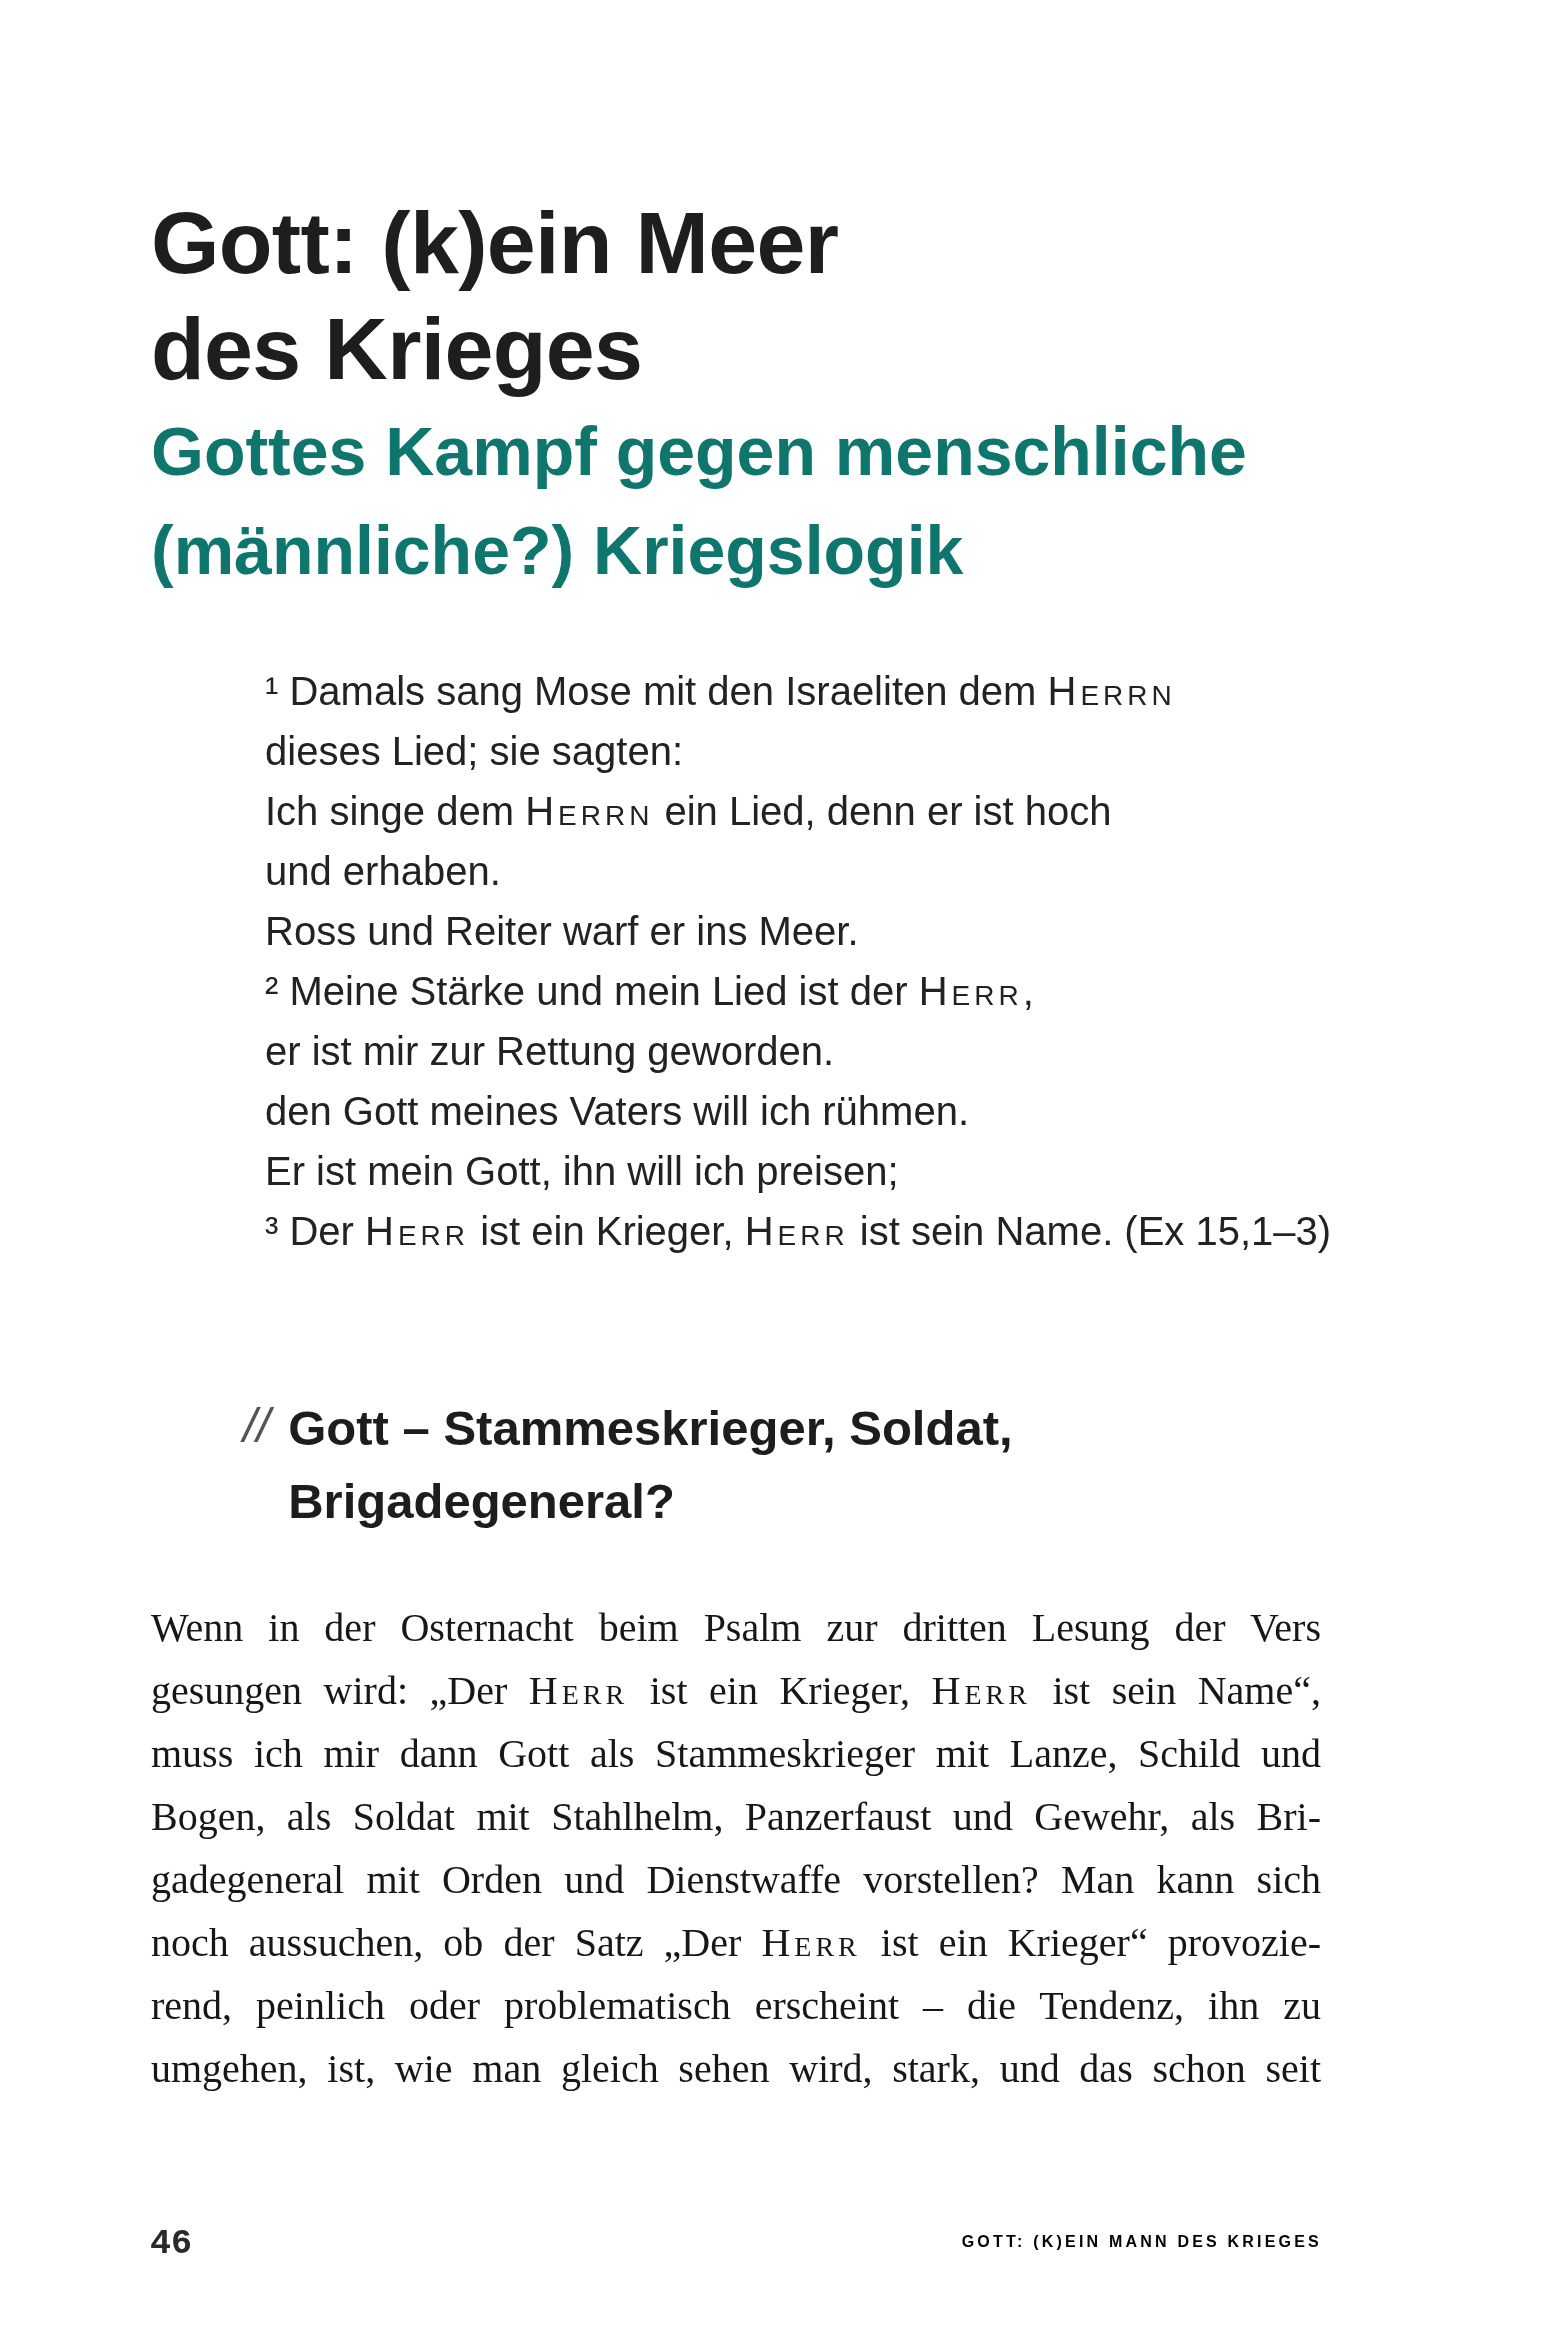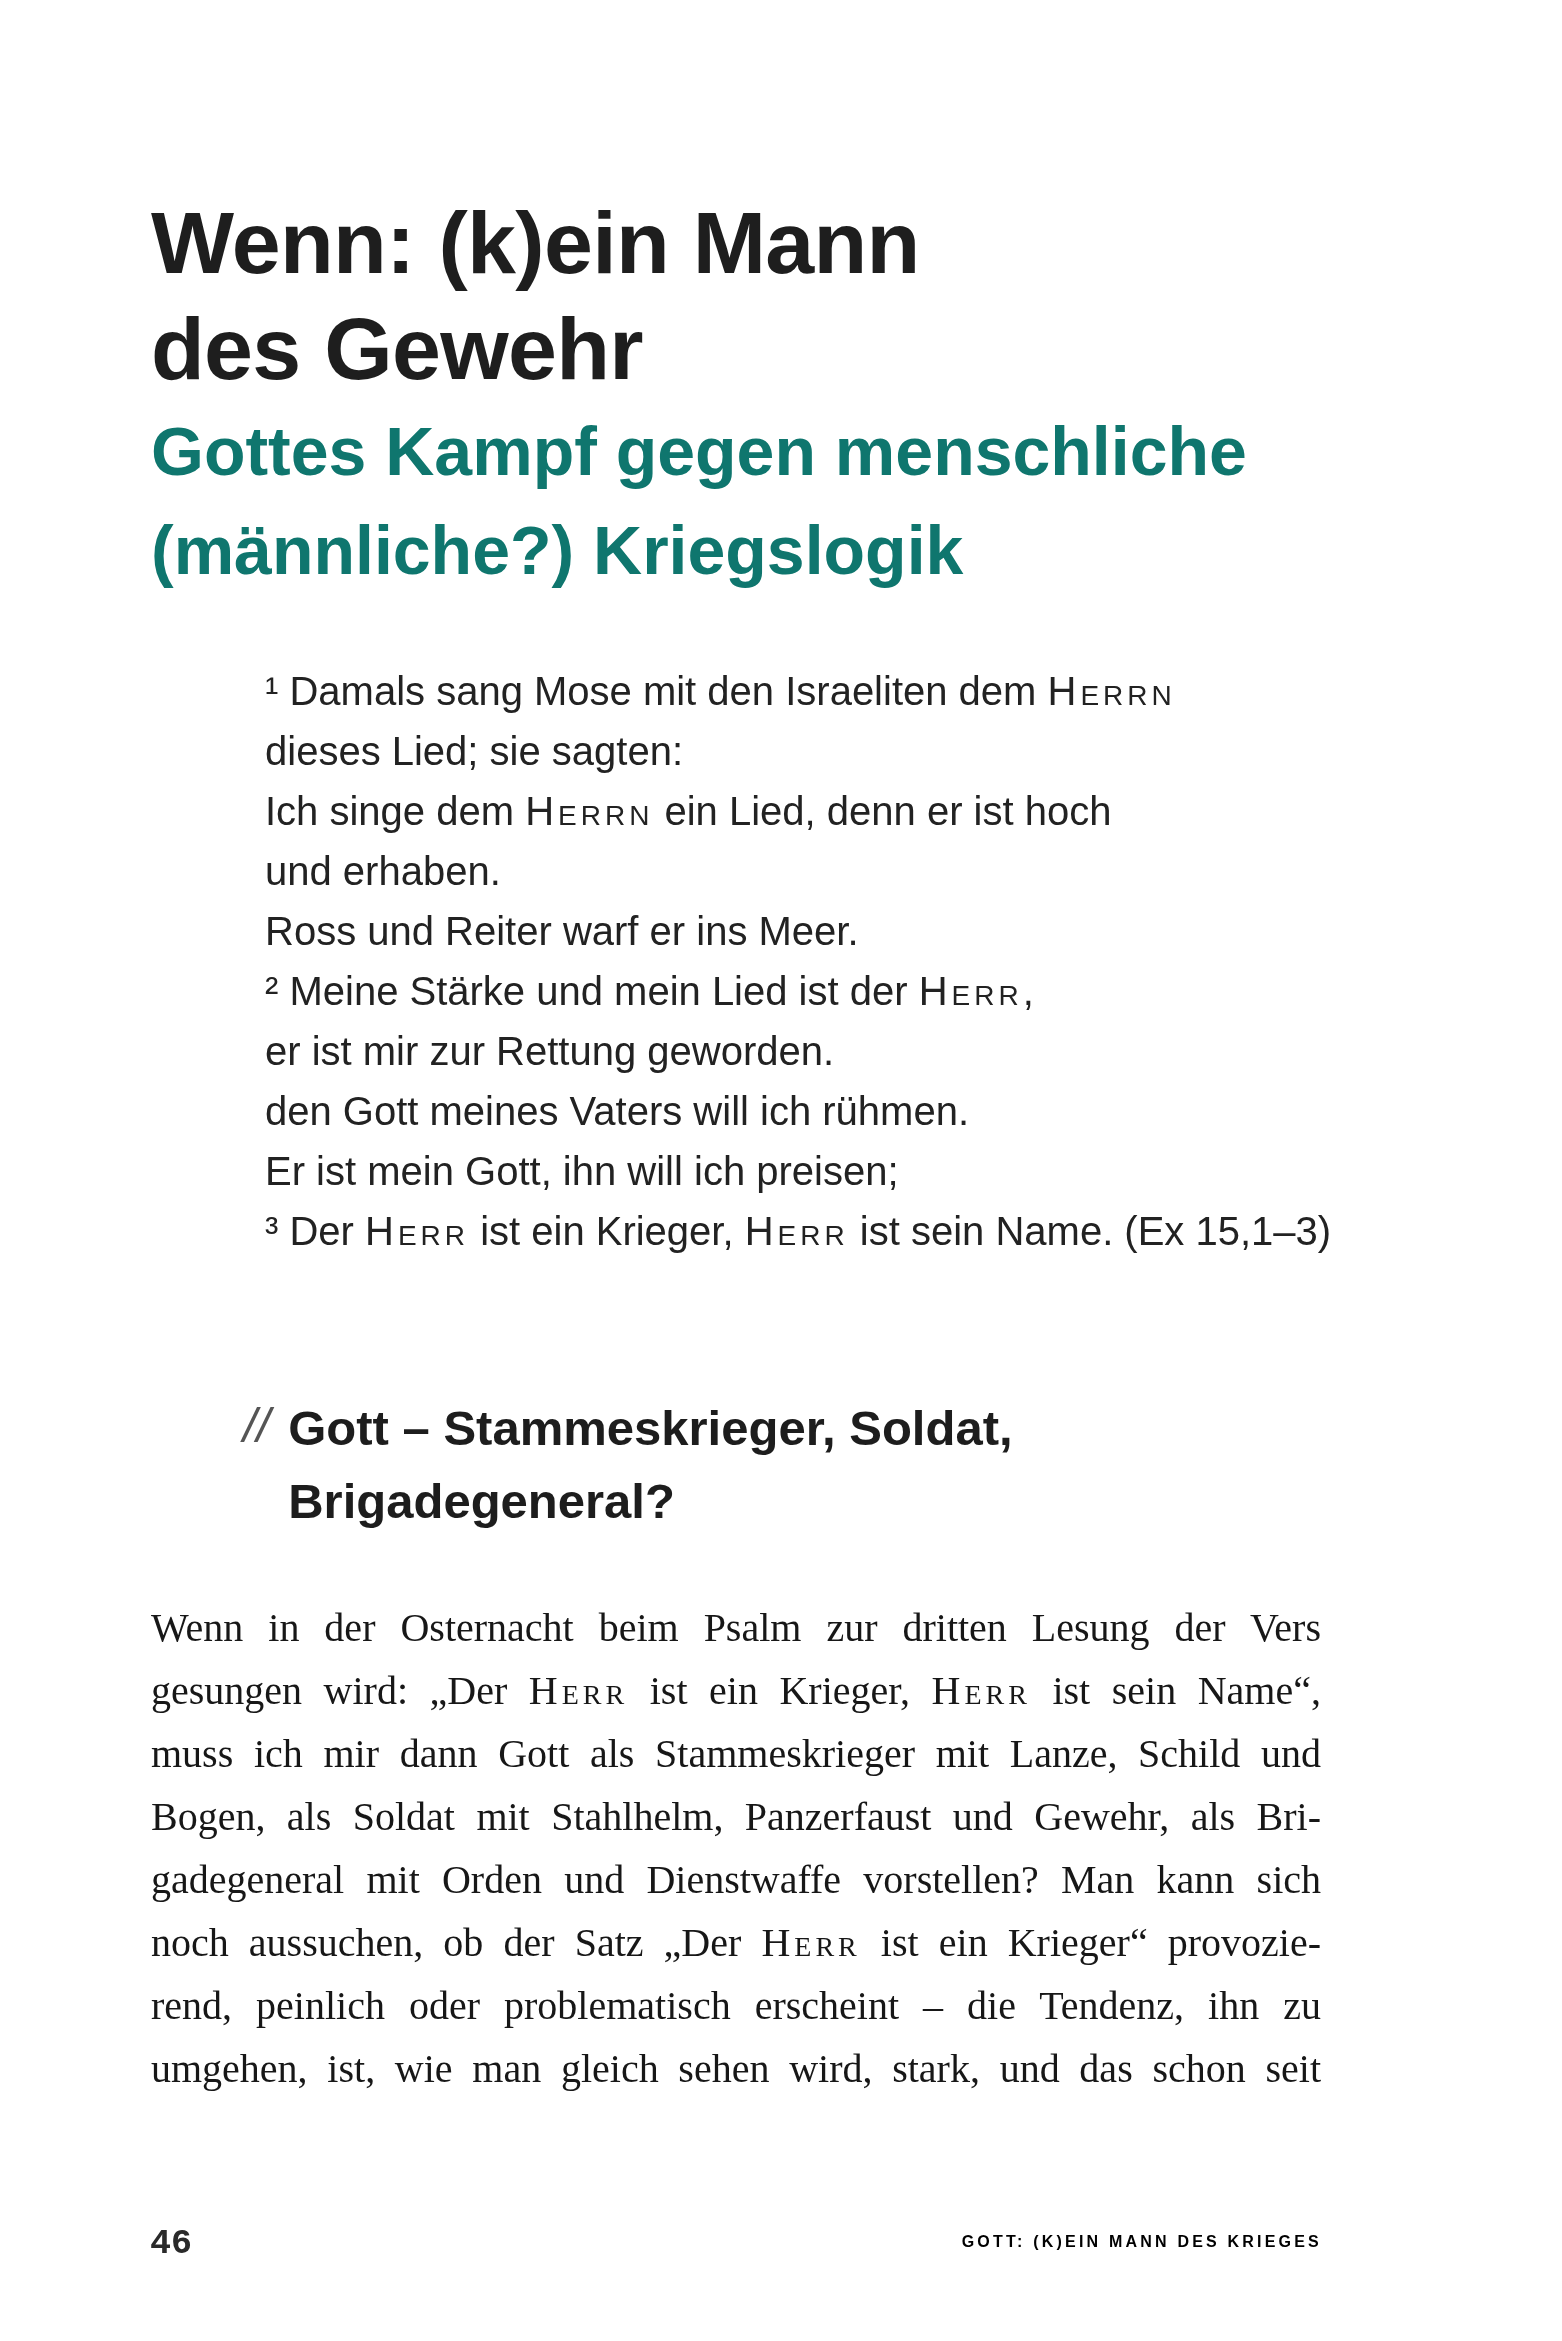--- a/index.html
+++ b/index.html
@@ -94,22 +94,22 @@
     text-transform: uppercase;
     white-space: nowrap;
   }
 </style>
 </head>
 <body>
 
 <div class="page">
 
   <div class="title">
-    <div>Wenn: (k)ein Mann</div>
-    <div>des Gewehr</div>
+    <div>Gott: (k)ein Meer</div>
+    <div>des Krieges</div>
   </div>
 
   <div class="subtitle">
     <div>Gottes Kampf gegen menschliche</div>
     <div>(männliche?) Kriegslogik</div>
   </div>
 
   <div class="quote">
     <div class="line">¹ Damals sang Mose mit den Israeliten dem <span class="sc">Herrn</span></div>
     <div class="line">dieses Lied; sie sagten:</div>

